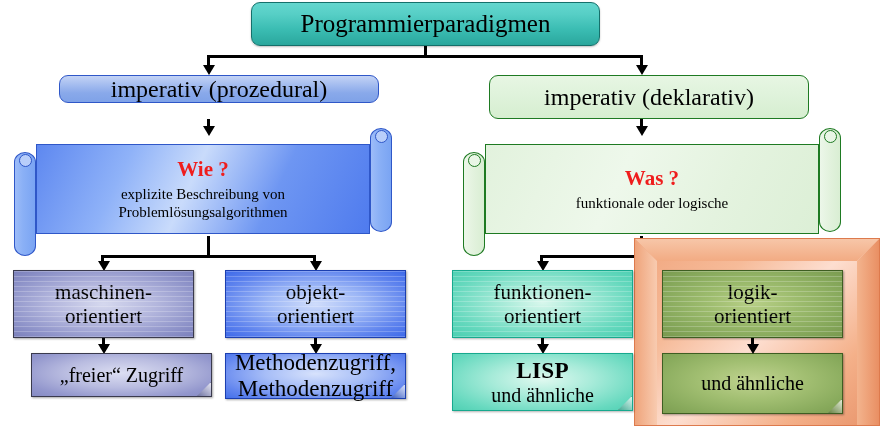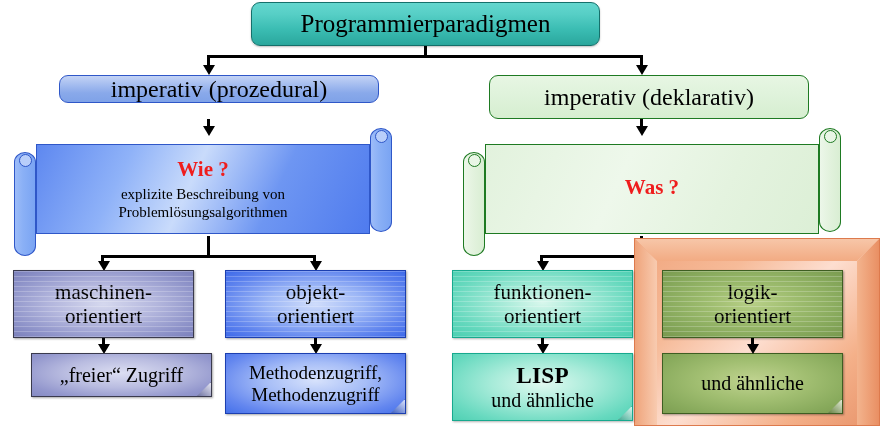--- a/index.html
+++ b/index.html
@@ -142,33 +142,33 @@
     background: radial-gradient(ellipse at 50% 45%, #dcdef2 0%, #b9bce0 45%, #9397cd 80%, #868bc4 100%);
     box-shadow: 1px 1px 2px rgba(0,0,0,.35);
   }
   #objekt {
     left: 225px; top: 270px; width: 181px; height: 68px; font-size: 21px;
     border: 1.4px solid #1c3fb0;
     background: radial-gradient(ellipse at 50% 50%, #cfdcfb 0%, #9db7f6 38%, #5e83ee 76%, #3e6ae9 100%);
     box-shadow: 1px 1px 2px rgba(0,0,0,.35);
   }
   #methoden {
-    left: 225px; top: 353px; width: 181px; height: 61px; font-size: 19px;
+    left: 225px; top: 353px; width: 181px; height: 46px; font-size: 23px;
     border: 1.4px solid #1c3fb0;
     background: radial-gradient(ellipse at 50% 45%, #d7e2fc 0%, #a6bdf7 40%, #6487ef 78%, #4470ea 100%);
     box-shadow: 1px 1px 2px rgba(0,0,0,.35);
   }
   #funktionen {
     left: 452px; top: 270px; width: 181px; height: 68px; font-size: 21px;
     border: 1.4px solid #17a98e;
     background: radial-gradient(ellipse at 50% 48%, #d8f7ec 0%, #9de8d4 38%, #64d8bd 74%, #4ccfb2 100%);
     box-shadow: 1px 1px 2px rgba(0,0,0,.3);
   }
   #lisp {
-    left: 452px; top: 353px; width: 181px; height: 68px; font-size: 20px;
+    left: 452px; top: 353px; width: 181px; height: 58px; font-size: 20px;
     border: 1.4px solid #17a98e;
     background: radial-gradient(ellipse at 50% 45%, #e0f9f0 0%, #a7ebd9 40%, #67d9bf 80%, #4fd0b3 100%);
     box-shadow: 1px 1px 2px rgba(0,0,0,.3);
   }
   #logik {
     left: 662px; top: 270px; width: 181px; height: 68px; font-size: 21px;
     border: 1.4px solid #3e5e22;
     background: radial-gradient(ellipse at 50% 48%, #b7cf86 0%, #9cbb6d 38%, #85a75a 76%, #79994f 100%);
     box-shadow: 1px 1px 2px rgba(0,0,0,.35);
   }
@@ -264,20 +264,21 @@
   </div>
 
   <div class="scroll" id="scroll-was">
     <div class="curl left"></div>
     <div class="curl right"></div>
     <div class="body"></div>
     <div class="knob left"></div>
     <div class="knob right"></div>
     <div class="txt">
       <span class="qmark">Was ?</span>
+      <span class="line">funktionale oder logische</span>
     </div>
   </div>
 
   <div class="leaf striped" id="maschinen">
     <span class="ln">maschinen-</span>
     <span class="ln">orientiert</span>
   </div>
   <div class="leaf folded" id="freier">
     <span class="ln">„freier“ Zugriff</span>
   </div>

